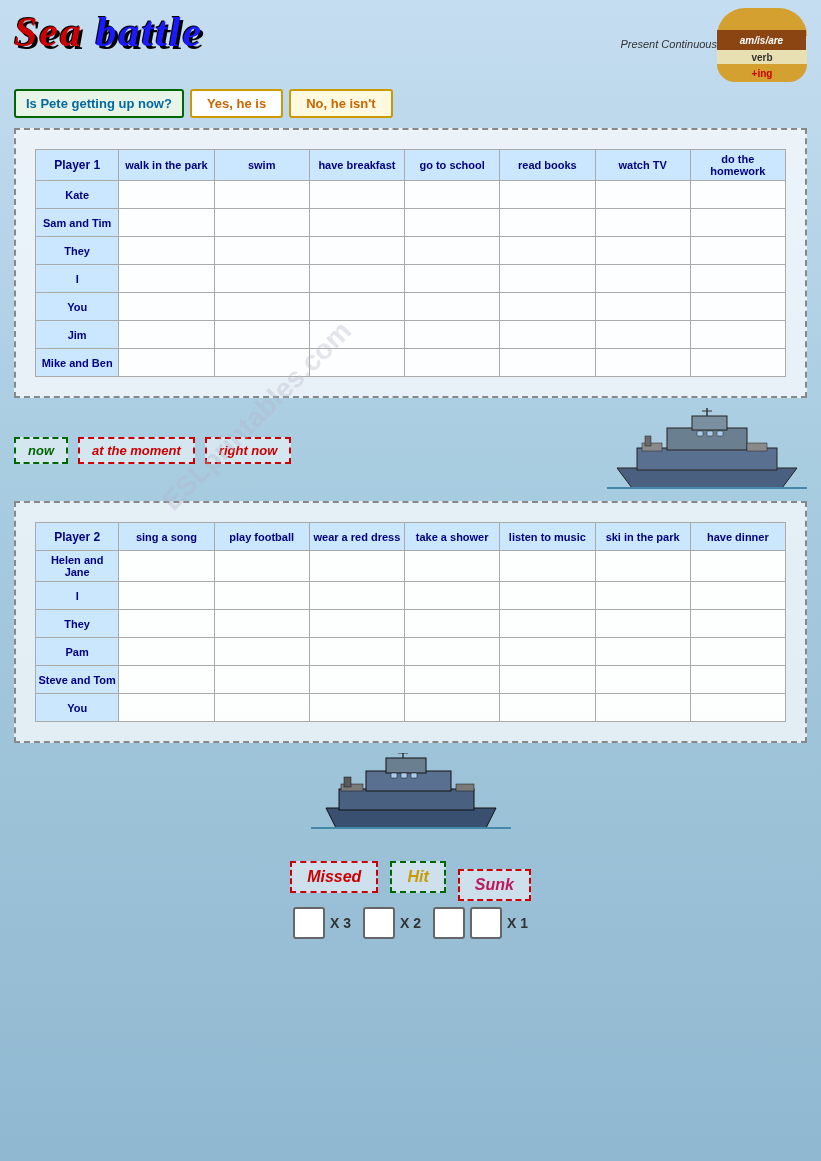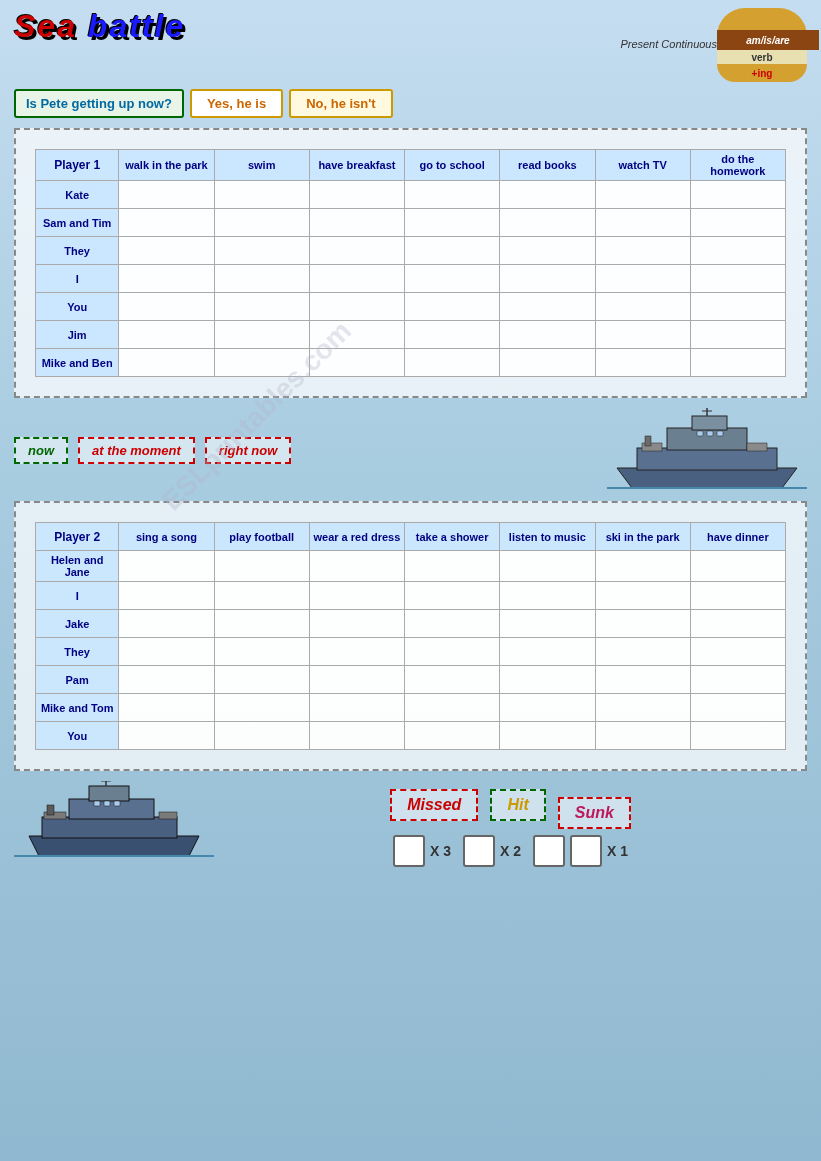--- a/index.html
+++ b/index.html
@@ -28,27 +28,27 @@
 
     
     .title-area {
       display: flex;
       justify-content: space-between;
       align-items: flex-start;
       margin-bottom: 6px;
     }
 
     .title-text {
-      font-size: 32px;
+      font-size: 42px;
       font-weight: bold;
       font-style: italic;
       color: #cc0000;
       text-shadow: 3px 3px 0 #000, -1px -1px 0 #000;
       letter-spacing: 2px;
-      font-family: Liberation Sans, sans-serif;
+      font-family: Liberation Serif, serif;
     }
 
     .top-right {
       display: flex;
       align-items: center;
     }
 
     .present-continuous-label {
       font-size: 11px;
       color: #333;
@@ -67,21 +67,21 @@
       border-radius: 40px 40px 0 0;
       height: 28px;
       width: 90px;
       position: absolute;
       top: 0;
     }
 
     .burger-middle {
       background: #8B4513;
       height: 20px;
-      width: 102px;
+      width: 89px;
       position: absolute;
       top: 22px;
       display: flex;
       align-items: center;
       justify-content: center;
     }
 
     .burger-formula {
       font-size: 10px;
       font-weight: bold;
@@ -467,51 +467,41 @@
           <td class="row-header">I</td>
           <td class="data-cell"></td>
           <td class="data-cell"></td>
           <td class="data-cell"></td>
           <td class="data-cell"></td>
           <td class="data-cell"></td>
           <td class="data-cell"></td>
           <td class="data-cell"></td>
         </tr>
         <tr>
-          <td class="row-header">Jake</td>
-          <td class="data-cell"></td>
-          <td class="data-cell"></td>
-          <td class="data-cell"></td>
-          <td class="data-cell"></td>
-          <td class="data-cell"></td>
-          <td class="data-cell"></td>
-          <td class="data-cell"></td>
-        </tr>
-        <tr>
           <td class="row-header">They</td>
           <td class="data-cell"></td>
           <td class="data-cell"></td>
           <td class="data-cell"></td>
           <td class="data-cell"></td>
           <td class="data-cell"></td>
           <td class="data-cell"></td>
           <td class="data-cell"></td>
         </tr>
         <tr>
           <td class="row-header">Pam</td>
           <td class="data-cell"></td>
           <td class="data-cell"></td>
           <td class="data-cell"></td>
           <td class="data-cell"></td>
           <td class="data-cell"></td>
           <td class="data-cell"></td>
           <td class="data-cell"></td>
         </tr>
         <tr>
-          <td class="row-header">Mike and Tom</td>
+          <td class="row-header">Steve and Tom</td>
           <td class="data-cell"></td>
           <td class="data-cell"></td>
           <td class="data-cell"></td>
           <td class="data-cell"></td>
           <td class="data-cell"></td>
           <td class="data-cell"></td>
           <td class="data-cell"></td>
         </tr>
         <tr>
           <td class="row-header">You</td>
@@ -520,21 +510,21 @@
           <td class="data-cell"></td>
           <td class="data-cell"></td>
           <td class="data-cell"></td>
           <td class="data-cell"></td>
           <td class="data-cell"></td>
         </tr>
       </tbody>
     </table>
   </div>
 
-  <div style="display:flex; justify-content:space-between; margin-top:4px;">
+  <div style="display:flex; align-items:center; justify-content:space-between; margin-top:4px;flex-direction:column;">
 
     <div style="width:200px; height:100px; flex-shrink:0;">
       <svg viewBox="0 0 200 90" width="200" height="90">
         <polygon points="15,55 185,55 175,75 25,75" fill="#3a5070" stroke="#111" stroke-width="1"></polygon>
         <rect x="28" y="36" width="135" height="21" fill="#4a6080" stroke="#111" stroke-width="1"></rect>
         <rect x="55" y="18" width="85" height="20" fill="#5a7090" stroke="#111" stroke-width="1"></rect>
         <rect x="75" y="5" width="40" height="15" fill="#6a8090" stroke="#111" stroke-width="1"></rect>
         <rect x="30" y="31" width="22" height="7" fill="#7a7a7a" stroke="#111" stroke-width="0.5"></rect>
         <rect x="33" y="24" width="7" height="10" fill="#5a5a5a" stroke="#111" stroke-width="0.5"></rect>
         <rect x="145" y="31" width="18" height="7" fill="#7a7a7a" stroke="#111" stroke-width="0.5"></rect>

